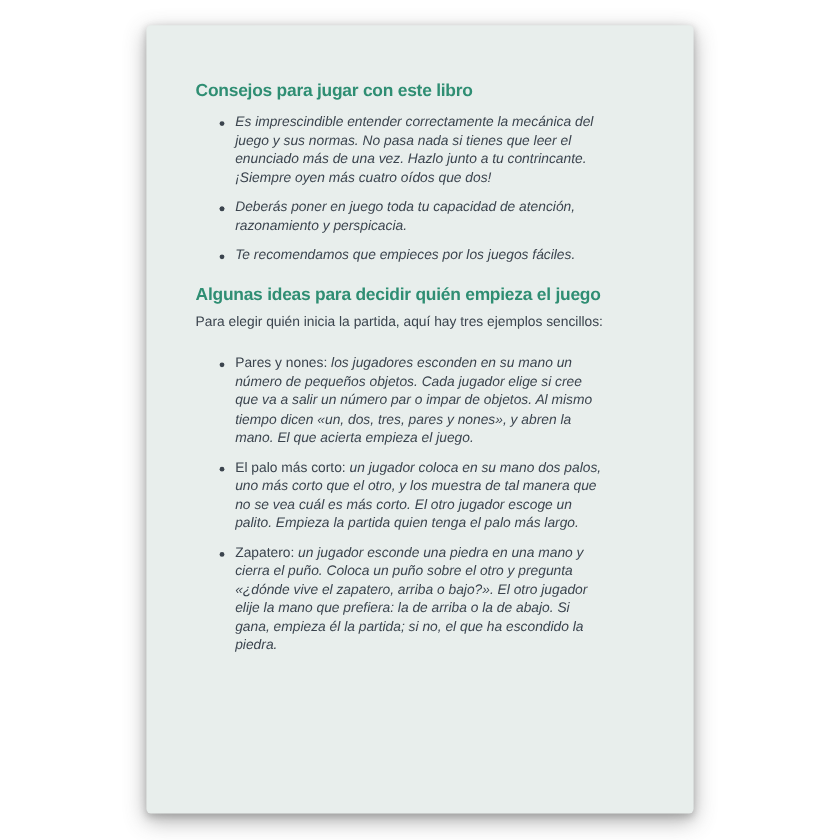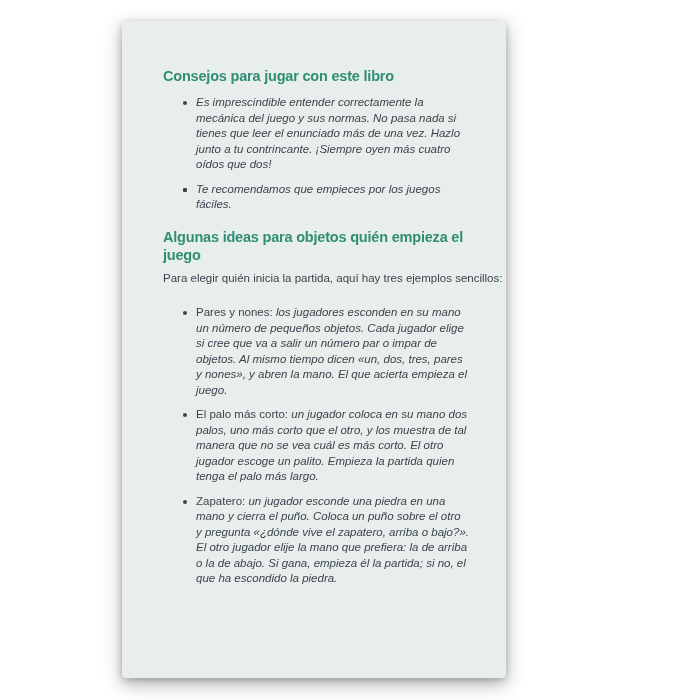--- a/index.html
+++ b/index.html
@@ -5,21 +5,21 @@
   * { margin: 0; padding: 0; box-sizing: border-box; }
   html, body {
     width: 700px; height: 700px;
     background: #ffffff;
     font-family: "Liberation Sans", sans-serif;
     overflow: hidden;
   }
   .page-card {
     position: absolute;
     left: 122px; top: 21px;
-    width: 384px; height: 657px;
+    width: 456px; height: 657px;
     background: #e8eeec;
     border-radius: 4px;
     box-shadow: 0 6px 18px rgba(80, 80, 80, 0.45), 0 2px 6px rgba(60, 60, 60, 0.25);
     padding: 46px 37px 0 41px;
     color: #3b444e;
   }
   .section-title {
     font-size: 14.5px;
     font-weight: bold;
     line-height: 18px;
@@ -67,28 +67,29 @@
   <ul class="bullets">
     <li>
       <span class="dot"></span>
       <span class="italic-text">Es imprescindible entender correctamente la mecánica del juego y sus normas. No pasa nada si tienes que leer el enunciado más de una vez. Hazlo junto a tu contrincante. ¡Siempre oyen más cuatro oídos que dos!</span>
     </li>
     <li>
       <span class="dot"></span>
     </li>
     <li>
       <span class="dot"></span>
+      <span class="italic-text">Deberás poner en juego toda tu capacidad de atención, razonamiento y perspicacia.</span>
     </li>
     <li>
       <span class="dot"></span>
       <span class="italic-text">Te recomendamos que empieces por los juegos fáciles.</span>
     </li>
   </ul>
 
-  <h2 class="section-title second">Algunas ideas para objetos quién empieza el juego</h2>
+  <h2 class="section-title second">Algunas ideas para decidir quién empieza el juego</h2>
 
   <p class="intro">Para elegir quién inicia la partida, aquí hay tres ejemplos sencillos:</p>
 
   <ul class="bullets second">
     <li>
       <span class="dot"></span>
       <span class="upright-label">Pares y nones: </span><span class="italic-text">los jugadores esconden en su mano un número de pequeños objetos. Cada jugador elige si cree que va a salir un número par o impar de objetos. Al mismo tiempo dicen «un, dos, tres, pares y nones», y abren la mano. El que acierta empieza el juego.</span>
     </li>
     <li>
       <span class="dot"></span>

